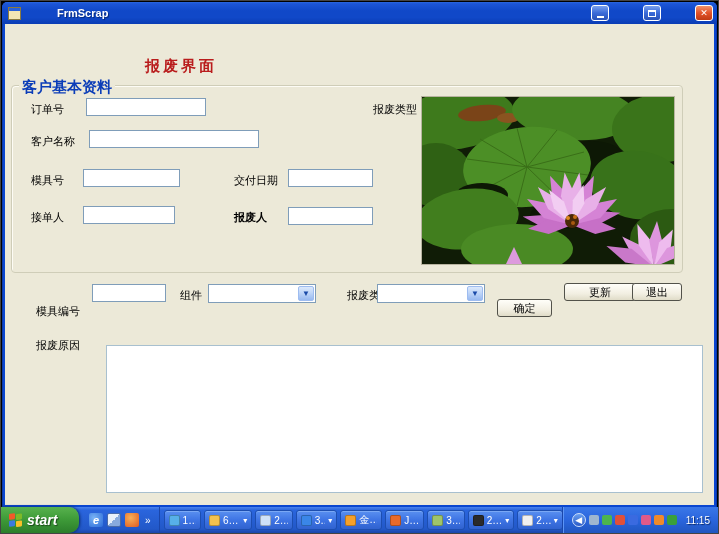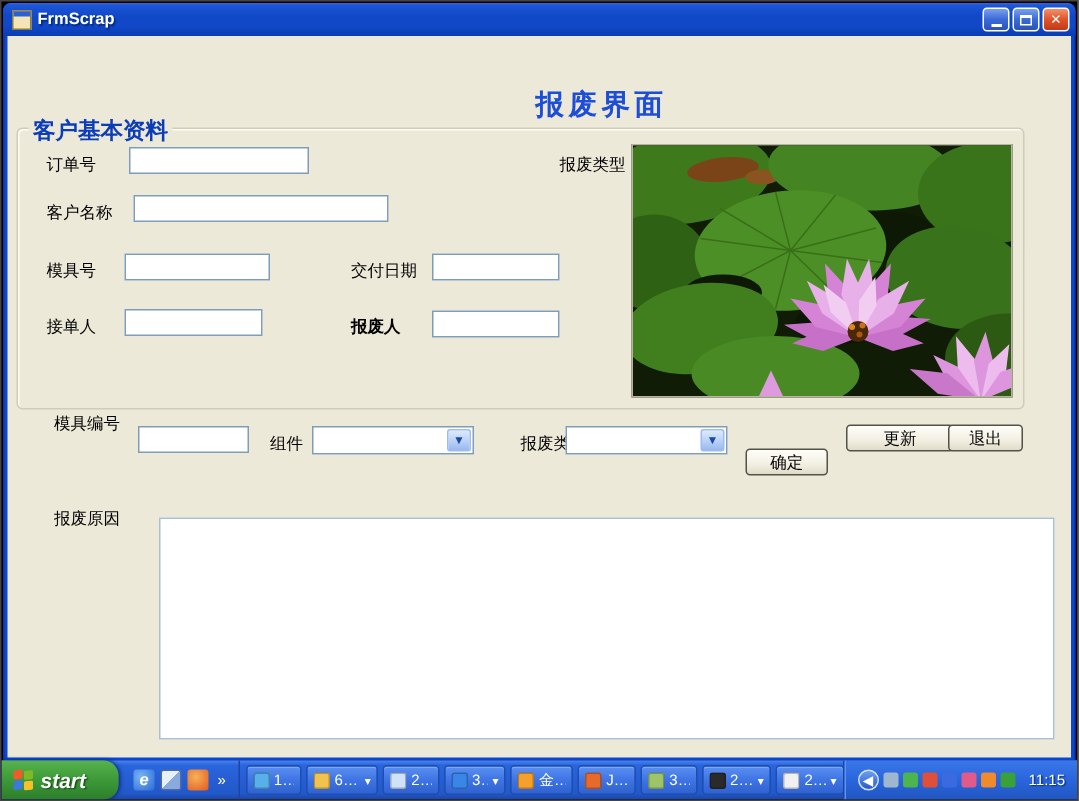--- a/index.html
+++ b/index.html
@@ -8,39 +8,39 @@
 
   .screen { position:relative; width:719px; height:534px; background:#000;
             border:1px solid #444; overflow:hidden; }
 
   
   .window { position:absolute; left:1px; top:1px; width:715px; height:506px;
             background:#0a46d0; border-radius:6px 6px 0 0;
             box-shadow:inset 0 0 0 1px #0a38a8; }
   .titlebar { position:absolute; left:0; top:0; width:100%; height:22px;
               border-radius:5px 5px 0 0; display:flex; align-items:center; padding:0 4px;
-              background:linear-gradient(180deg,#2a68e0 0%,#1c55d6 8%,#1048c8 40%,#1048c8 70%,#0a3cb4 100%); }
+              background:linear-gradient(180deg,#2a68e0 0%,#1c55d6 8%,#1048c8 40%,#1048c8 70%,#0a3cb4 100%);gap:32px; }
   .title-icon { width:13px; height:13px; margin:0 4px 0 2px; position:relative;
                 background:#f4e6b4; border:1px solid #8a7a40; }
   .title-icon::before { content:""; position:absolute; left:0; top:0; right:0; height:3px; background:#2a60d8; }
   .title-text { color:#fff; font-weight:bold; font-size:11px; flex:1;
                 text-shadow:1px 1px 1px #05287a; }
   .winbtn { width:18px; height:16px; margin-left:2px; border-radius:3px;
             border:1px solid #fff; display:flex; align-items:center; justify-content:center;
             color:#fff; font-size:9px; font-weight:bold; line-height:1;
             background:linear-gradient(180deg,#7aa0ee 0%,#3a6ad8 50%,#2a52b8 100%); }
   .winbtn.close { background:linear-gradient(180deg,#f0926a 0%,#e25229 50%,#c03a14 100%); }
   .minglyph { display:block; width:7px; height:2px; background:#fff; margin-top:7px; }
   .maxglyph { display:block; width:8px; height:7px; border:1px solid #fff; border-top:2px solid #fff; }
 
   .client { position:absolute; left:3px; top:22px; width:709px; height:481px;
             background:#ece9d8; overflow:hidden; }
 
-  .heading { position:absolute; left:140px; top:33px; width:300px; text-align:right;
-             font-size:19px; font-weight:bold; color:#1d4ed8; letter-spacing:3px; }
+  .heading { position:absolute; left:140px; top:33px; width:300px; text-align:left;
+             font-size:15px; font-weight:bold; color:#b91c1c; letter-spacing:3px; }
 
   
   .groupbox { position:absolute; left:6px; top:61px; width:672px; height:188px;
               border:1px solid #cfcdb8; border-radius:4px;
               box-shadow:inset 1px 1px 0 #fdfcf5; }
   .group-title { position:absolute; left:14px; top:54px; background:#ece9d8; padding:0 3px;
                  font-size:15px; font-weight:bold; color:#0b3db8; }
 
   .lbl { position:absolute; font-size:11px; color:#000; white-space:nowrap; }
   .txt { position:absolute; height:18px; border:1px solid #7f9db9; background:#fff;
@@ -221,21 +221,21 @@
             <path d="M232 170 L225 146 L231 126 L238 146 Z" transform="rotate(-45 232 170)"></path>
             <path d="M232 170 L225 144 L231 124 L238 144 Z" transform="rotate(-20 232 170)" fill="#eebbee"></path>
             <path d="M232 170 L225 144 L231 124 L238 144 Z" transform="rotate(5 232 170)"></path>
             <path d="M232 170 L225 146 L231 128 L238 146 Z" transform="rotate(28 232 170)" fill="#eebbee"></path>
             <path d="M232 170 L225 148 L231 132 L238 148 Z" transform="rotate(52 232 170)"></path>
             <path d="M232 170 L224 142 L231 118 L239 142 Z" transform="rotate(-65 232 170)" fill="#c978c9"></path>
           </g>
         </svg>
       </div>
 
-      <span class="lbl" style="left:31px; top:251px;">模具编号</span>
+      <span class="lbl" style="left:31px; top:280px;">模具编号</span>
       <input class="txt" style="left: 87px; top: 260px; width: 74px;" value="">
 
       <span class="lbl" style="left:175px; top:264px;">组件</span>
       <div class="combo" style="left:203px; top:260px; width:108px;">
         <span class="val"></span>
         <span class="drop">▼</span>
       </div>
 
       <span class="lbl" style="left:342px; top:264px;font-family:Liberation Serif, serif;">报废类型</span>
       <div class="combo" style="left:372px; top:260px; width:108px;">

